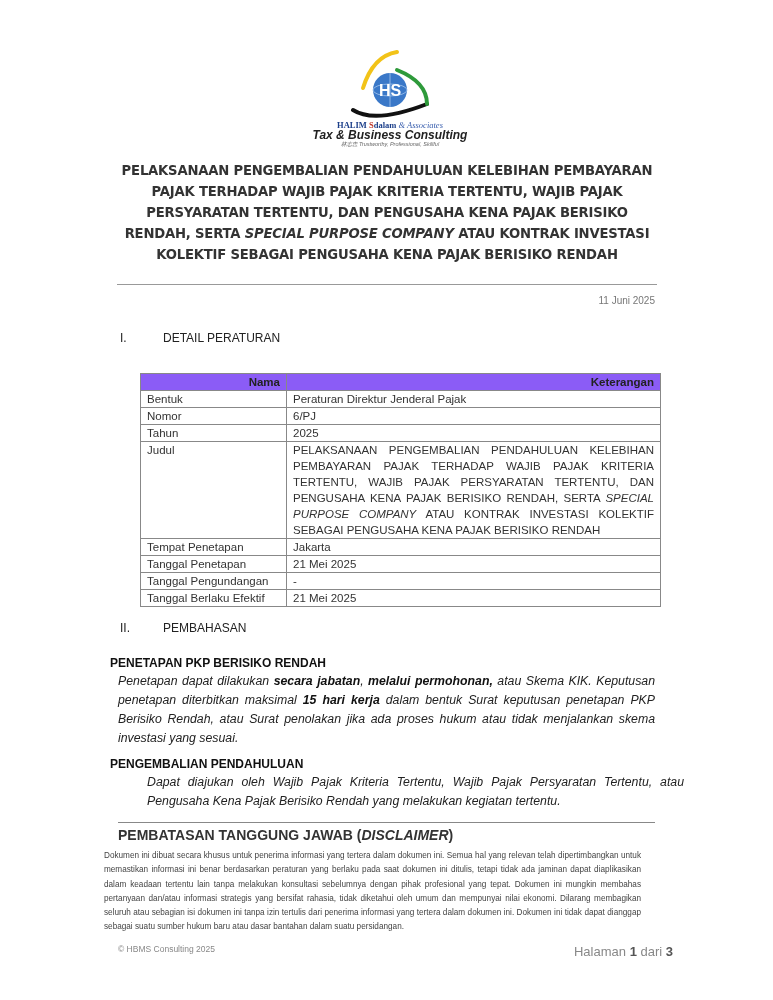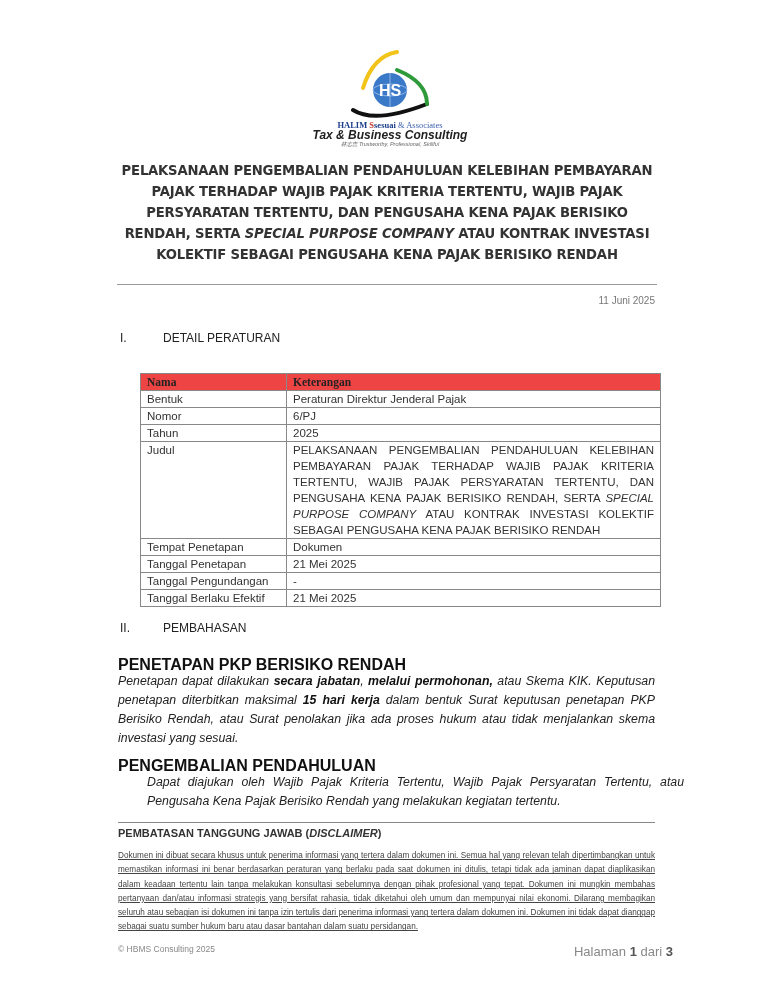--- a/index.html
+++ b/index.html
@@ -4,71 +4,71 @@
   <style>
     html, body { margin: 0; padding: 0; background: #ffffff; }
     body {
       width: 773px; height: 1000px; position: relative; overflow: hidden;
       font-family: "Liberation Sans", sans-serif; color: #222;
     }
     .logo { position: absolute; left: 300px; top: 48px; width: 180px; height: 105px; text-align: center; }
     .logo svg { display: block; margin: 0 auto; }
     .logo .firm { font-family: "Liberation Serif", serif; font-size: 8.5px; font-weight: bold; color: #1c3f8a; line-height: 10px; margin-top: 0px; }
     .logo .firm .s { color: #c0392b; }
-    .logo .firm .amp { font-weight: normal; color: #3a5fae; }
+    .logo .firm .amp { font-weight: normal; color: #3a5fae; font-style: italic; }
     .logo .sub { font-size: 12px; font-style: italic; font-weight: bold; color: #222; line-height: 10px; }
     .logo .tag { font-size: 5.5px; font-style: italic; color: #666; line-height: 9px; }
 
     .title {
       position: absolute; left: 117px; top: 160px; width: 540px;
       text-align: center; font-family: "DejaVu Sans", sans-serif; font-weight: bold;
       font-size: 13.2px; line-height: 21px; color: #333; letter-spacing: -0.2px;
     }
     .title em { font-style: italic; }
     .title-rule { position: absolute; left: 117px; top: 284px; width: 540px; height: 0; border-top: 1.5px solid #999; }
     .date { position: absolute; right: 118px; top: 295px; font-size: 10px; color: #777; }
 
     .sec { position: absolute; left: 120px; font-size: 12px; color: #222; }
     .sec .num { display: inline-block; width: 43px; }
 
     table.reg {
       position: absolute; left: 140px; top: 373px; width: 521px;
       border-collapse: collapse; font-size: 11.5px; color: #333;
     }
     table.reg th, table.reg td { border: 1px solid #888; padding: 0 6px; vertical-align: top; line-height: 16px; }
-    table.reg th { background: #ef4444; font-weight: bold; color: #222; text-align: left; font-family: Liberation Serif, serif; }
+    table.reg th { background: #8b5cf6; font-weight: bold; color: #222; text-align: right; }
     table.reg td.k { width: 133px; }
     table.reg td.j { text-align: justify; }
 
-    .h { position: absolute; left: 118px; font-weight: bold; font-size: 16px; color: #111; }
+    .h { position: absolute; left: 110px; font-weight: bold; font-size: 12px; color: #111; }
     .p { position: absolute; left: 118px; width: 537px; font-size: 12.3px; line-height: 19px; color: #222; text-align: justify; font-style: italic; }
     .p b { color: #111; }
 
     .disc-rule { position: absolute; left: 118px; top: 822px; width: 537px; border-top: 1.5px solid #888; }
-    .disc-h { position: absolute; left: 118px; top: 827px; font-size: 11px; font-weight: bold; color: #333; }
-    .disc-p { position: absolute; left: 118px; top: 849px; width: 537px; font-size: 8.2px; line-height: 14.3px; color: #444; text-align: justify; text-decoration: underline; }
+    .disc-h { position: absolute; left: 118px; top: 827px; font-size: 14px; font-weight: bold; color: #333; }
+    .disc-p { position: absolute; left: 104px; top: 849px; width: 537px; font-size: 8.2px; line-height: 14.3px; color: #444; text-align: justify; }
 
     .foot-l { position: absolute; left: 118px; top: 944px; font-size: 8.5px; color: #888; }
     .foot-r { position: absolute; right: 100px; top: 944px; font-size: 13px; color: #888; }
     .foot-r b { color: #555; }
   </style>
 </head>
 <body>
 
 <div class="logo">
   <svg width="110" height="72" viewBox="0 0 110 72">
     <path d="M18 62 Q40 76 92 56" stroke="#111" stroke-width="4" fill="none" stroke-linecap="round"></path>
     <path d="M28 40 Q38 8 62 4" stroke="#f2c318" stroke-width="4" fill="none" stroke-linecap="round"></path>
     <path d="M62 22 Q92 34 92 56" stroke="#2e9a3a" stroke-width="4" fill="none" stroke-linecap="round"></path>
     <circle cx="55" cy="42" r="17" fill="#3a78c8"></circle>
     <ellipse cx="55" cy="42" rx="17" ry="6" fill="none" stroke="#8fb6e6" stroke-width="1"></ellipse>
     <line x1="55" y1="25" x2="55" y2="59" stroke="#8fb6e6" stroke-width="1"></line>
     <text x="55" y="48" text-anchor="middle" font-family="Liberation Sans, sans-serif" font-size="16" font-weight="bold" fill="#ffffff">HS</text>
   </svg>
-  <div class="firm"><span>HALIM </span><span class="s">S</span><span>sesuai</span><span class="amp"> &amp; Associates</span></div>
+  <div class="firm"><span>HALIM </span><span class="s">S</span><span>dalam</span><span class="amp"> &amp; Associates</span></div>
   <div class="sub">Tax &amp; Business Consulting</div>
   <div class="tag"><span>林志忠</span> <span>Trustworthy, Professional, Skillful</span></div>
 </div>
 
 <div class="title"><span>PELAKSANAAN PENGEMBALIAN PENDAHULUAN KELEBIHAN PEMBAYARAN PAJAK TERHADAP WAJIB PAJAK KRITERIA TERTENTU, WAJIB PAJAK PERSYARATAN TERTENTU, DAN PENGUSAHA KENA PAJAK BERISIKO RENDAH, SERTA </span><em>SPECIAL PURPOSE COMPANY</em><span> ATAU KONTRAK INVESTASI KOLEKTIF SEBAGAI PENGUSAHA KENA PAJAK BERISIKO RENDAH</span></div>
 <div class="title-rule"></div>
 <div class="date">11 Juni 2025</div>
 
 <div class="sec" style="top:331px;">
   <span class="num">I.</span><span>DETAIL PERATURAN</span>
@@ -93,21 +93,21 @@
     <tr>
       <td class="k">Tahun</td>
       <td>2025</td>
     </tr>
     <tr>
       <td class="k">Judul</td>
       <td class="j"><span>PELAKSANAAN PENGEMBALIAN PENDAHULUAN KELEBIHAN PEMBAYARAN PAJAK TERHADAP WAJIB PAJAK KRITERIA TERTENTU, WAJIB PAJAK PERSYARATAN TERTENTU, DAN PENGUSAHA KENA PAJAK BERISIKO RENDAH, SERTA </span><em>SPECIAL PURPOSE COMPANY</em><span> ATAU KONTRAK INVESTASI KOLEKTIF SEBAGAI PENGUSAHA KENA PAJAK BERISIKO RENDAH</span></td>
     </tr>
     <tr>
       <td class="k">Tempat Penetapan</td>
-      <td>Dokumen</td>
+      <td>Jakarta</td>
     </tr>
     <tr>
       <td class="k">Tanggal Penetapan</td>
       <td>21 Mei 2025</td>
     </tr>
     <tr>
       <td class="k">Tanggal Pengundangan</td>
       <td>-</td>
     </tr>
     <tr>

